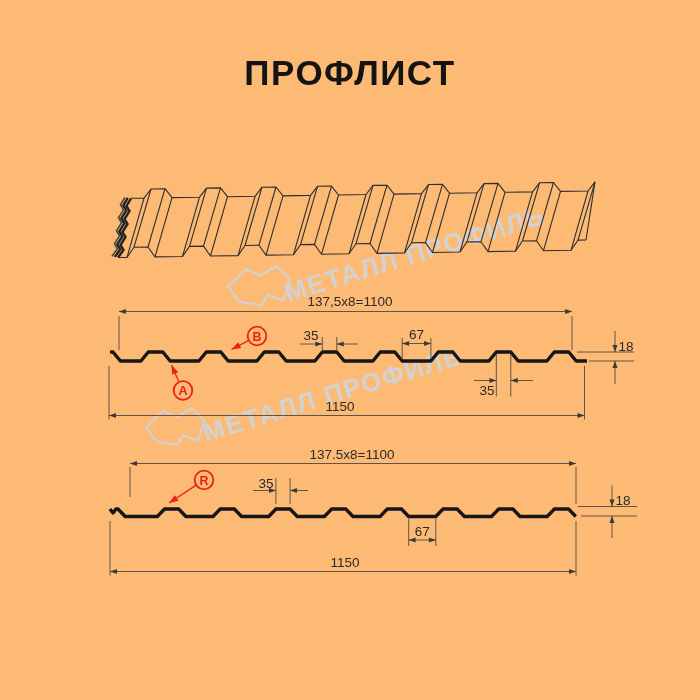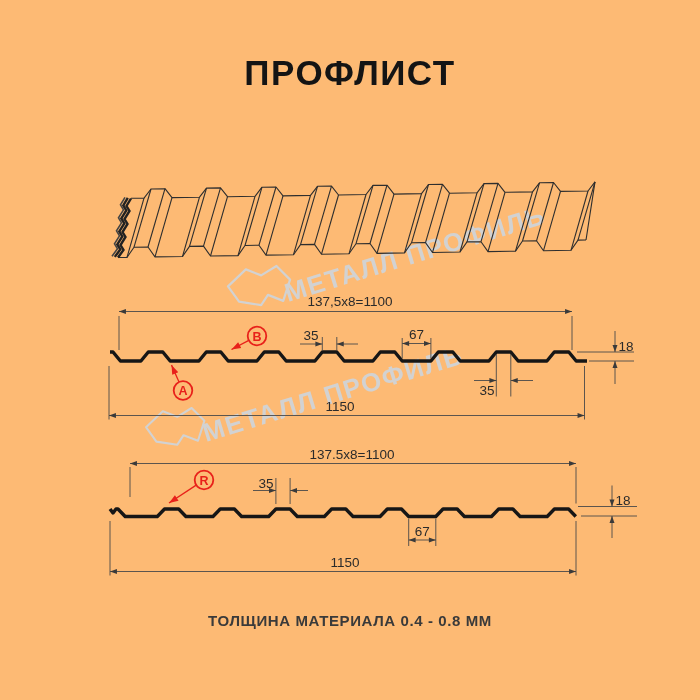--- a/index.html
+++ b/index.html
@@ -172,14 +172,13 @@
       <line class="thin" x1="612" y1="485.5" x2="612" y2="506.5" marker-end="url(#arw)"></line>
       <line class="thin" x1="612" y1="538" x2="612" y2="516" marker-end="url(#arw)"></line>
       <text class="dimtxt" x="615.5" y="504.5">18</text>
 
       <line class="redln" x1="196.2" y1="485.1" x2="169" y2="503" marker-end="url(#arwr)"></line>
       <circle class="redcirc" cx="204" cy="480" r="9.3"></circle>
       <text class="redtxt" x="204" y="484.5" text-anchor="middle">R</text>
     </g>
   </svg>
 
-  <div class="footer-note">ТОЛЩИНА МАТЕРИАЛА 0.4 - 0.8 ММ</div>
 </div>
 
 </body></html>

